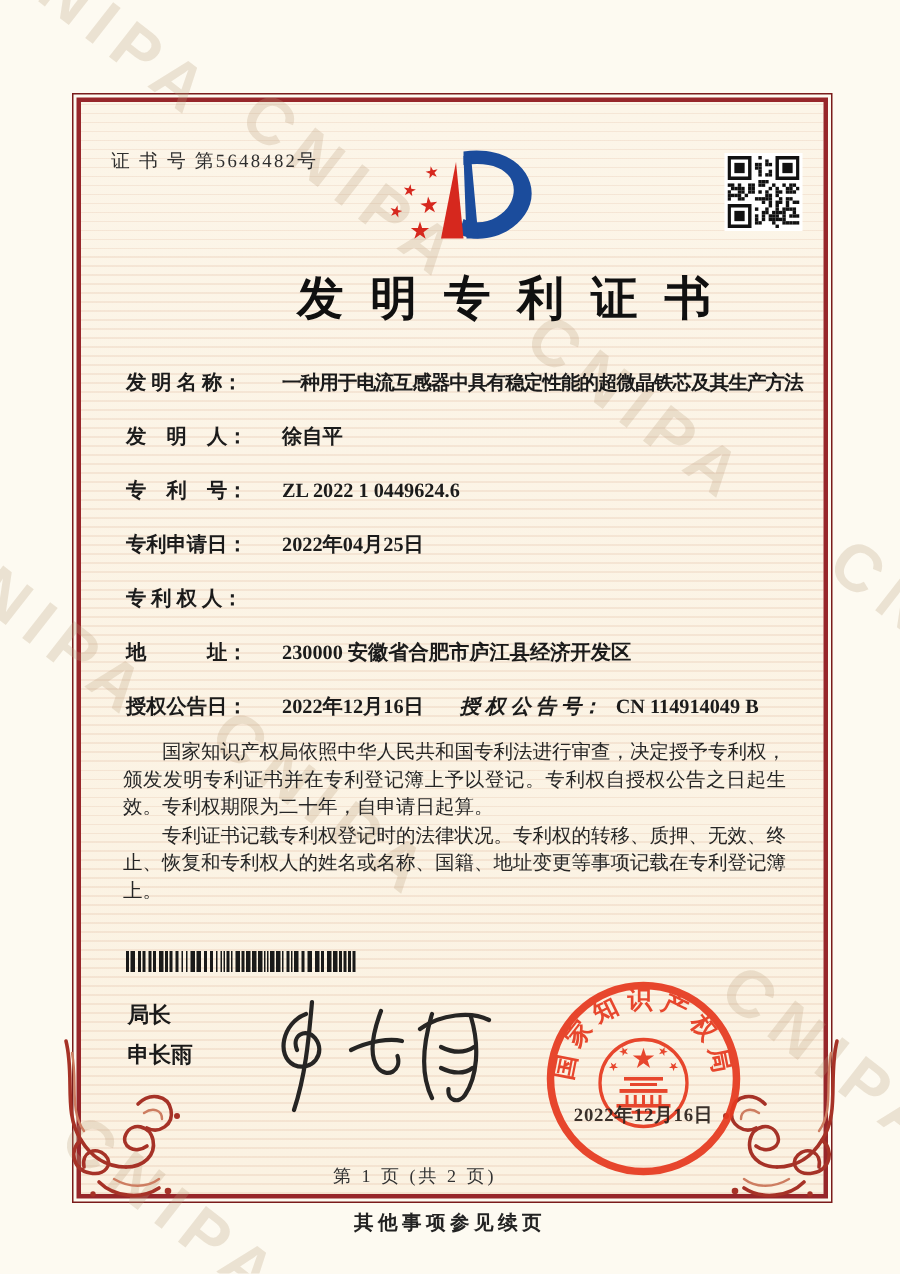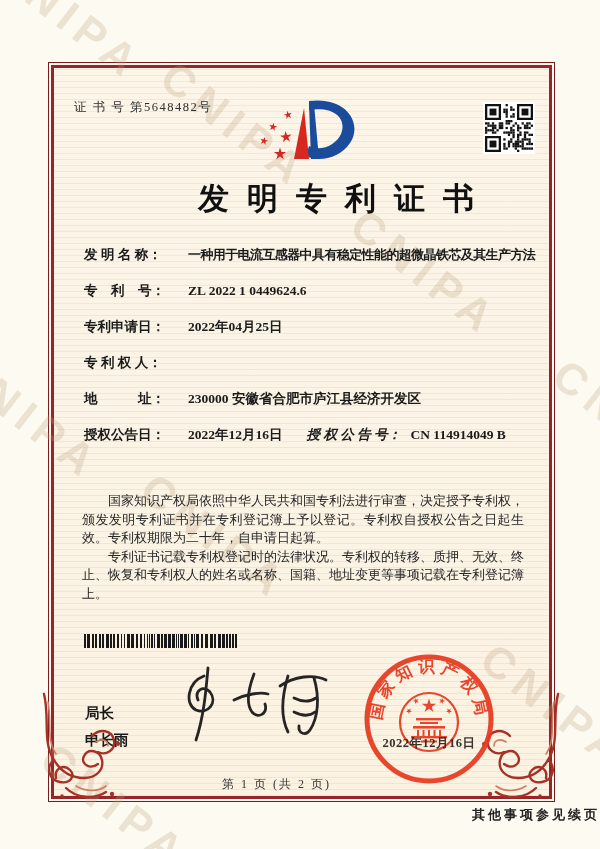--- a/index.html
+++ b/index.html
@@ -44,31 +44,31 @@
   .flabel{flex:0 0 auto;min-width:100px;}
   .fvalue{margin-left:4px;}
   .fvalue-long{letter-spacing:-0.6px;font-size:13px;}
   .flabel2{margin-left:24px;font-style:italic;}
   
   .legal{left:82px;top:492px;width:442px;z-index:2;font-size:13px;line-height:18.5px;color:#262626;}
   .legal p{margin:0;text-indent:2em;text-align:justify;}
   
   .barcode{left:84px;top:634px;z-index:2;}
   
-  .signer{left:85px;top:700px;z-index:2;font-size:14.5px;font-weight:bold;line-height:27px;color:#1a1a1a;}
+  .signer{left:85px;top:664px;z-index:2;font-size:14.5px;font-weight:bold;line-height:27px;color:#1a1a1a;}
   .sig{left:168px;top:664px;z-index:2;}
   
   .seal{left:359px;top:649px;z-index:3;}
   
   .ornament{position:absolute;z-index:2;}
   .orn-left{left:36px;top:692px;}
   .orn-right{left:474px;top:692px;transform:scaleX(-1);}
   
   .page-footer{left:0;top:776px;width:553px;text-align:center;z-index:2;font-size:12px;letter-spacing:2px;color:#333;}
-  .cont-note{left:0;top:806px;width:600px;text-align:right;z-index:2;font-size:13px;font-weight:bold;letter-spacing:3px;color:#222;}
+  .cont-note{left:0;top:806px;width:600px;text-align:center;z-index:2;font-size:13px;font-weight:bold;letter-spacing:3px;color:#222;}
 </style>
 </head>
 <body>
 
 <div class="frame">
   <div class="frame-inner"></div>
 </div>
 
 <div class="wm" style="left:-18px;top:-8px">CNIPA</div>
 <div class="wm" style="left:148px;top:100px">CNIPA</div>
@@ -230,20 +230,24 @@
 </svg>
 
 <div class="abs title">发明专利证书</div>
 
 <div class="abs fields">
   <div class="frow">
     <span class="flabel">发 明 名 称：</span>
     <span class="fvalue fvalue-long">一种用于电流互感器中具有稳定性能的超微晶铁芯及其生产方法</span>
   </div>
   <div class="frow">
+    <span class="flabel">发　明　人：</span>
+    <span class="fvalue">徐自平</span>
+  </div>
+  <div class="frow">
     <span class="flabel">专　利　号：</span>
     <span class="fvalue">ZL 2022 1 0449624.6</span>
   </div>
   <div class="frow">
     <span class="flabel">专利申请日：</span>
     <span class="fvalue">2022年04月25日</span>
   </div>
   <div class="frow">
     <span class="flabel">专 利 权 人：</span>
   </div>

